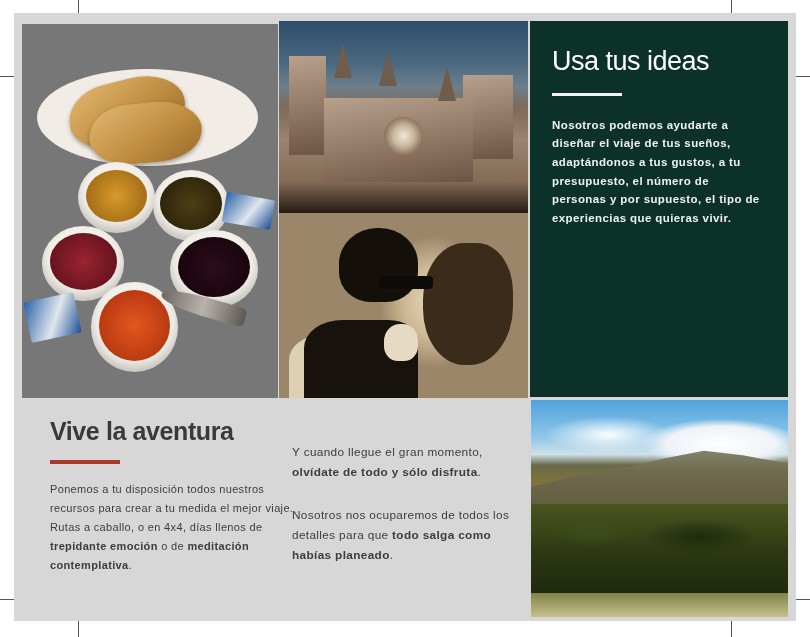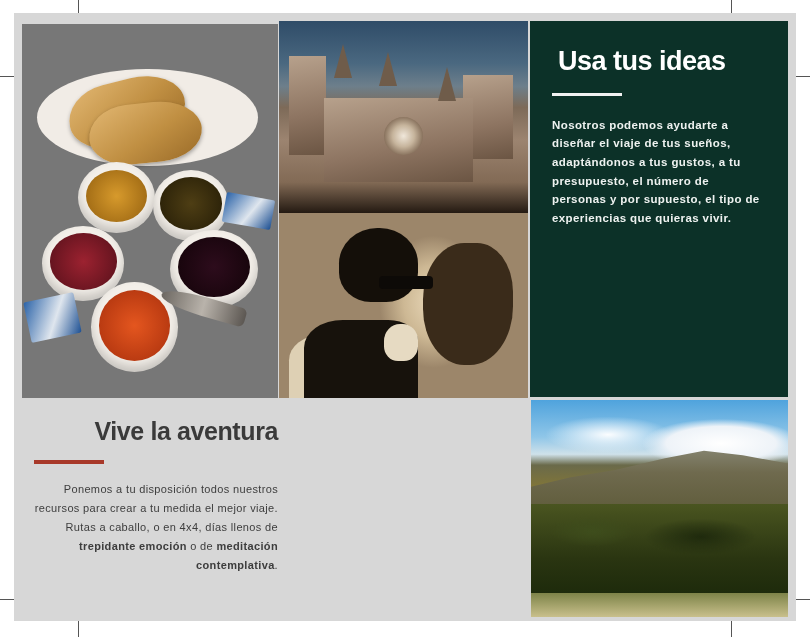--- a/index.html
+++ b/index.html
@@ -89,33 +89,33 @@
   }
   #photo-landscape .field{position:absolute;left:0;bottom:0;width:100%;height:11%;background:linear-gradient(180deg,#7d8348,#c9c08c);}
 
   
   #green-panel{
     position:absolute;left:516px;top:8px;width:258px;height:376px;
     background:#0c3128;
     box-sizing:border-box;padding:26px 22px 0 22px;
   }
   #green-heading{
-    color:#ffffff;font-size:27px;font-weight:700;letter-spacing:-.5px;
-    margin:0 0 0 6px;line-height:1.1;
+    color:#ffffff;font-size:27px;font-weight:400;letter-spacing:-.5px;
+    margin:0 0 0 0;line-height:1.1;
   }
   #green-rule{width:70px;height:3px;background:#f2f2f2;margin:16px 0 18px 0;}
   .green-p{
     color:#eef2f0;font-size:11.5px;line-height:1.62;letter-spacing:.4px;
     margin:0 0 18px 0;
   }
   .green-p.second{margin-top:20px;font-weight:600;}
   .green-p b{font-weight:700;}
 
   
-  #left-col{position:absolute;left:20px;top:404px;width:244px;text-align:right;}
+  #left-col{position:absolute;left:36px;top:404px;width:244px;}
   #left-heading{
     color:#3a3a3a;font-size:25px;font-weight:700;letter-spacing:-.4px;margin:0;
   }
   #left-rule{width:70px;height:4px;background:#a8392a;margin:14px 0 16px 0;}
   #left-body{
     color:#3d3d3d;font-size:11px;line-height:1.72;letter-spacing:.35px;margin:0;
   }
   #left-body b{font-weight:700;}
 
   
@@ -192,14 +192,18 @@
     <div class="forest"></div>
     <div class="field"></div>
   </div>
 
   <div id="left-col">
     <h2 id="left-heading">Vive la aventura</h2>
     <div id="left-rule"></div>
     <p id="left-body"><span>Ponemos a tu disposición todos nuestros recursos para crear a tu medida el mejor viaje. Rutas a caballo, o en 4x4, días llenos de </span><b>trepidante emoción</b><span> o de </span><b>meditación contemplativa</b><span>.</span></p>
   </div>
 
+  <div id="mid-col">
+    <p class="mid-p"><span>Y cuando llegue el gran momento, </span><b>olvídate de todo y sólo disfruta</b><span>.</span></p>
+    <p class="mid-p"><span>Nosotros nos ocuparemos de todos los detalles para que </span><b>todo salga como habías planeado</b><span>.</span></p>
+  </div>
 
 </div>
 
 </body></html>

